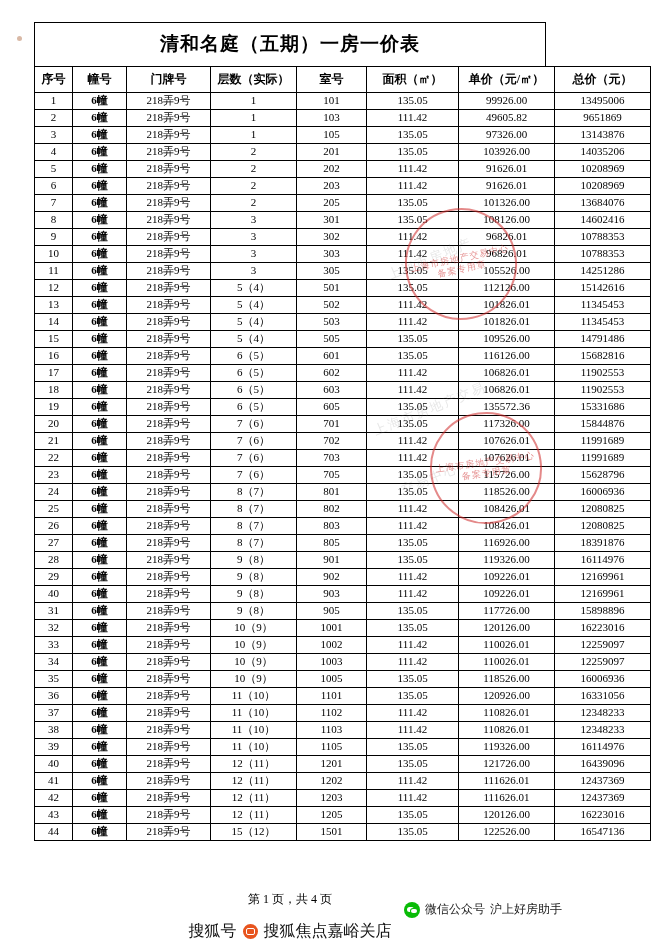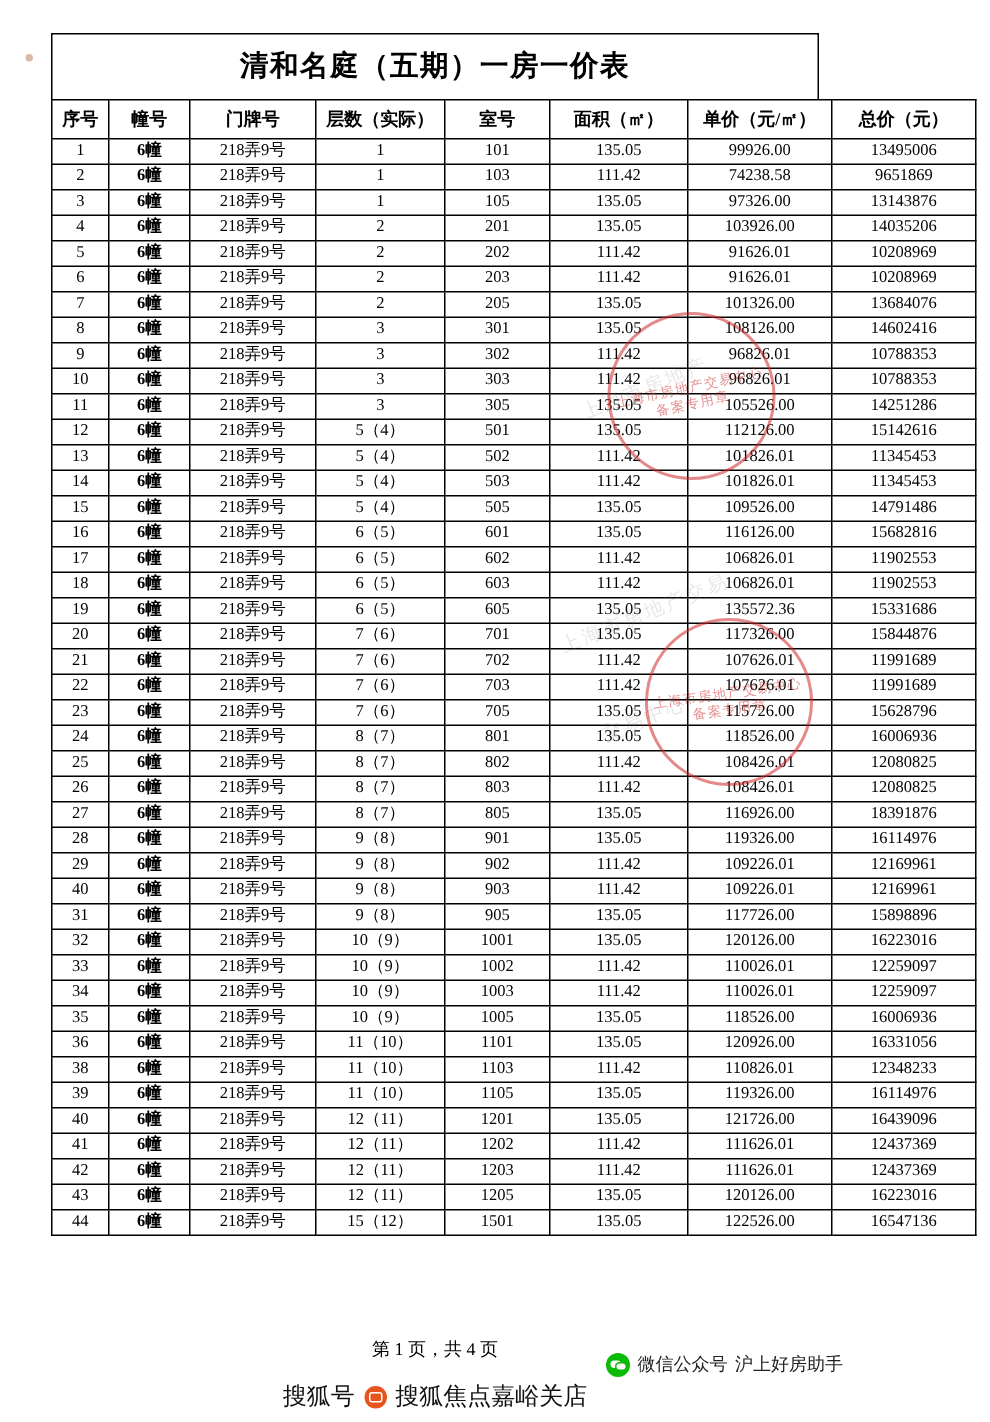--- a/index.html
+++ b/index.html
@@ -244,21 +244,21 @@
           <td class="num-col">99926.00</td>
           <td class="num-col">13495006</td>
         </tr>
         <tr>
           <td class="num-col">2</td>
           <td class="bld-col">6幢</td>
           <td class="addr-col">218弄9号</td>
           <td class="num-col">1</td>
           <td class="num-col">103</td>
           <td class="num-col">111.42</td>
-          <td class="num-col">74238.58</td>
+          <td class="num-col">49605.82</td>
           <td class="num-col">9651869</td>
         </tr>
         <tr>
           <td class="num-col">3</td>
           <td class="bld-col">6幢</td>
           <td class="addr-col">218弄9号</td>
           <td class="num-col">1</td>
           <td class="num-col">105</td>
           <td class="num-col">135.05</td>
           <td class="num-col">97326.00</td>
@@ -586,20 +586,30 @@
         </tr>
         <tr>
           <td class="num-col">36</td>
           <td class="bld-col">6幢</td>
           <td class="addr-col">218弄9号</td>
           <td class="num-col">11（10）</td>
           <td class="num-col">1101</td>
           <td class="num-col">135.05</td>
           <td class="num-col">120926.00</td>
           <td class="num-col">16331056</td>
+        </tr>
+        <tr>
+          <td class="num-col">37</td>
+          <td class="bld-col">6幢</td>
+          <td class="addr-col">218弄9号</td>
+          <td class="num-col">11（10）</td>
+          <td class="num-col">1102</td>
+          <td class="num-col">111.42</td>
+          <td class="num-col">110826.01</td>
+          <td class="num-col">12348233</td>
         </tr>
         <tr>
           <td class="num-col">38</td>
           <td class="bld-col">6幢</td>
           <td class="addr-col">218弄9号</td>
           <td class="num-col">11（10）</td>
           <td class="num-col">1103</td>
           <td class="num-col">111.42</td>
           <td class="num-col">110826.01</td>
           <td class="num-col">12348233</td>

